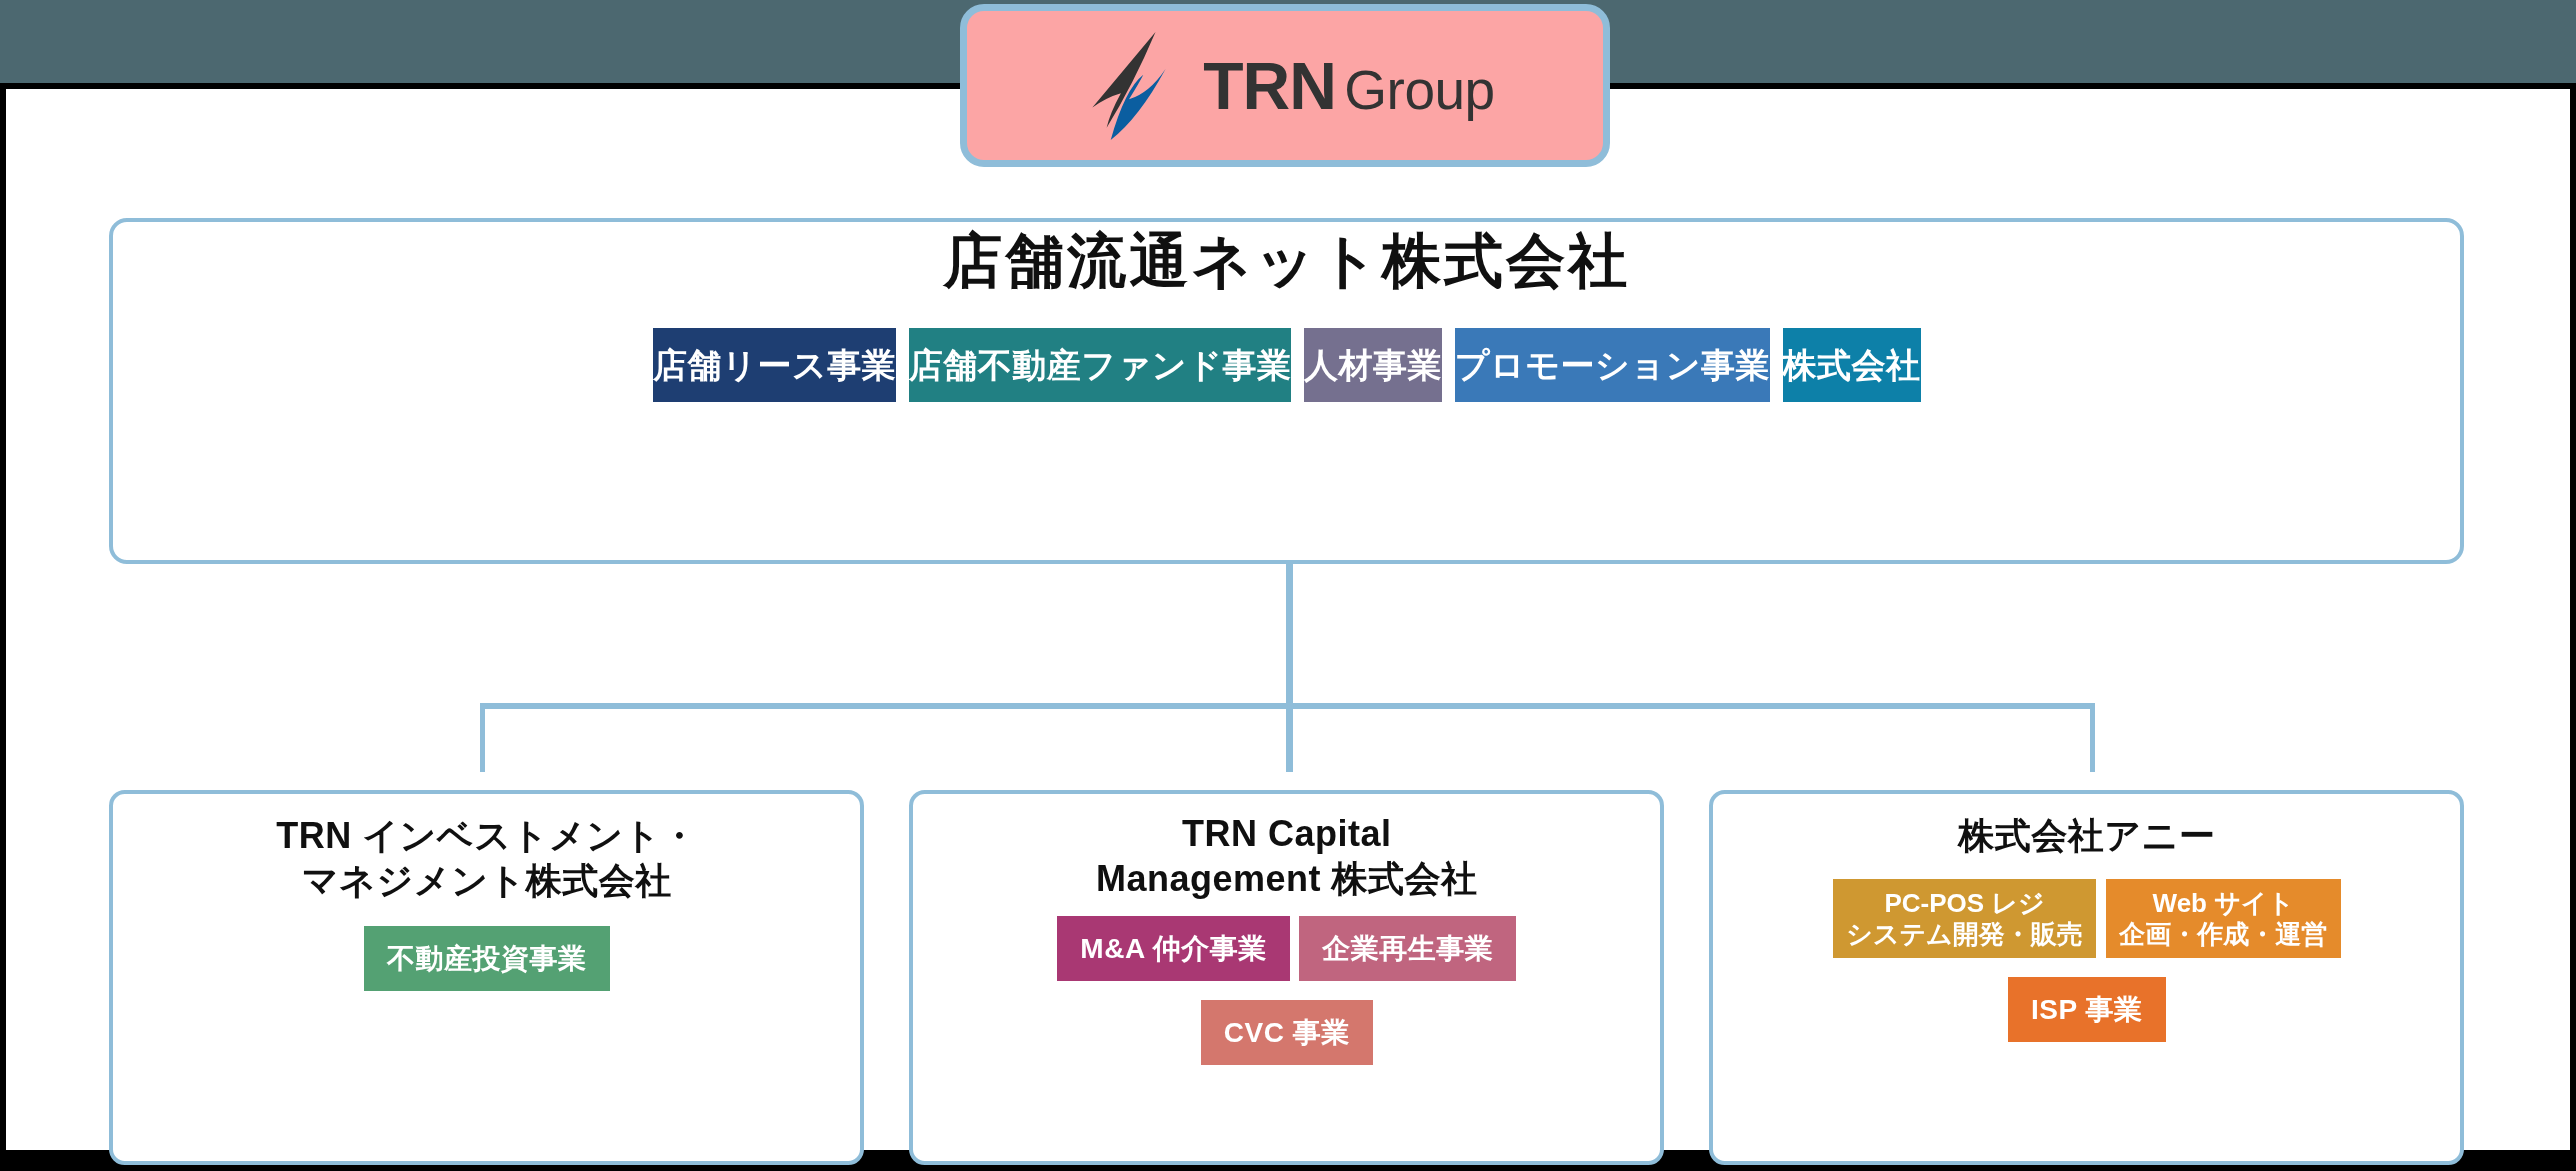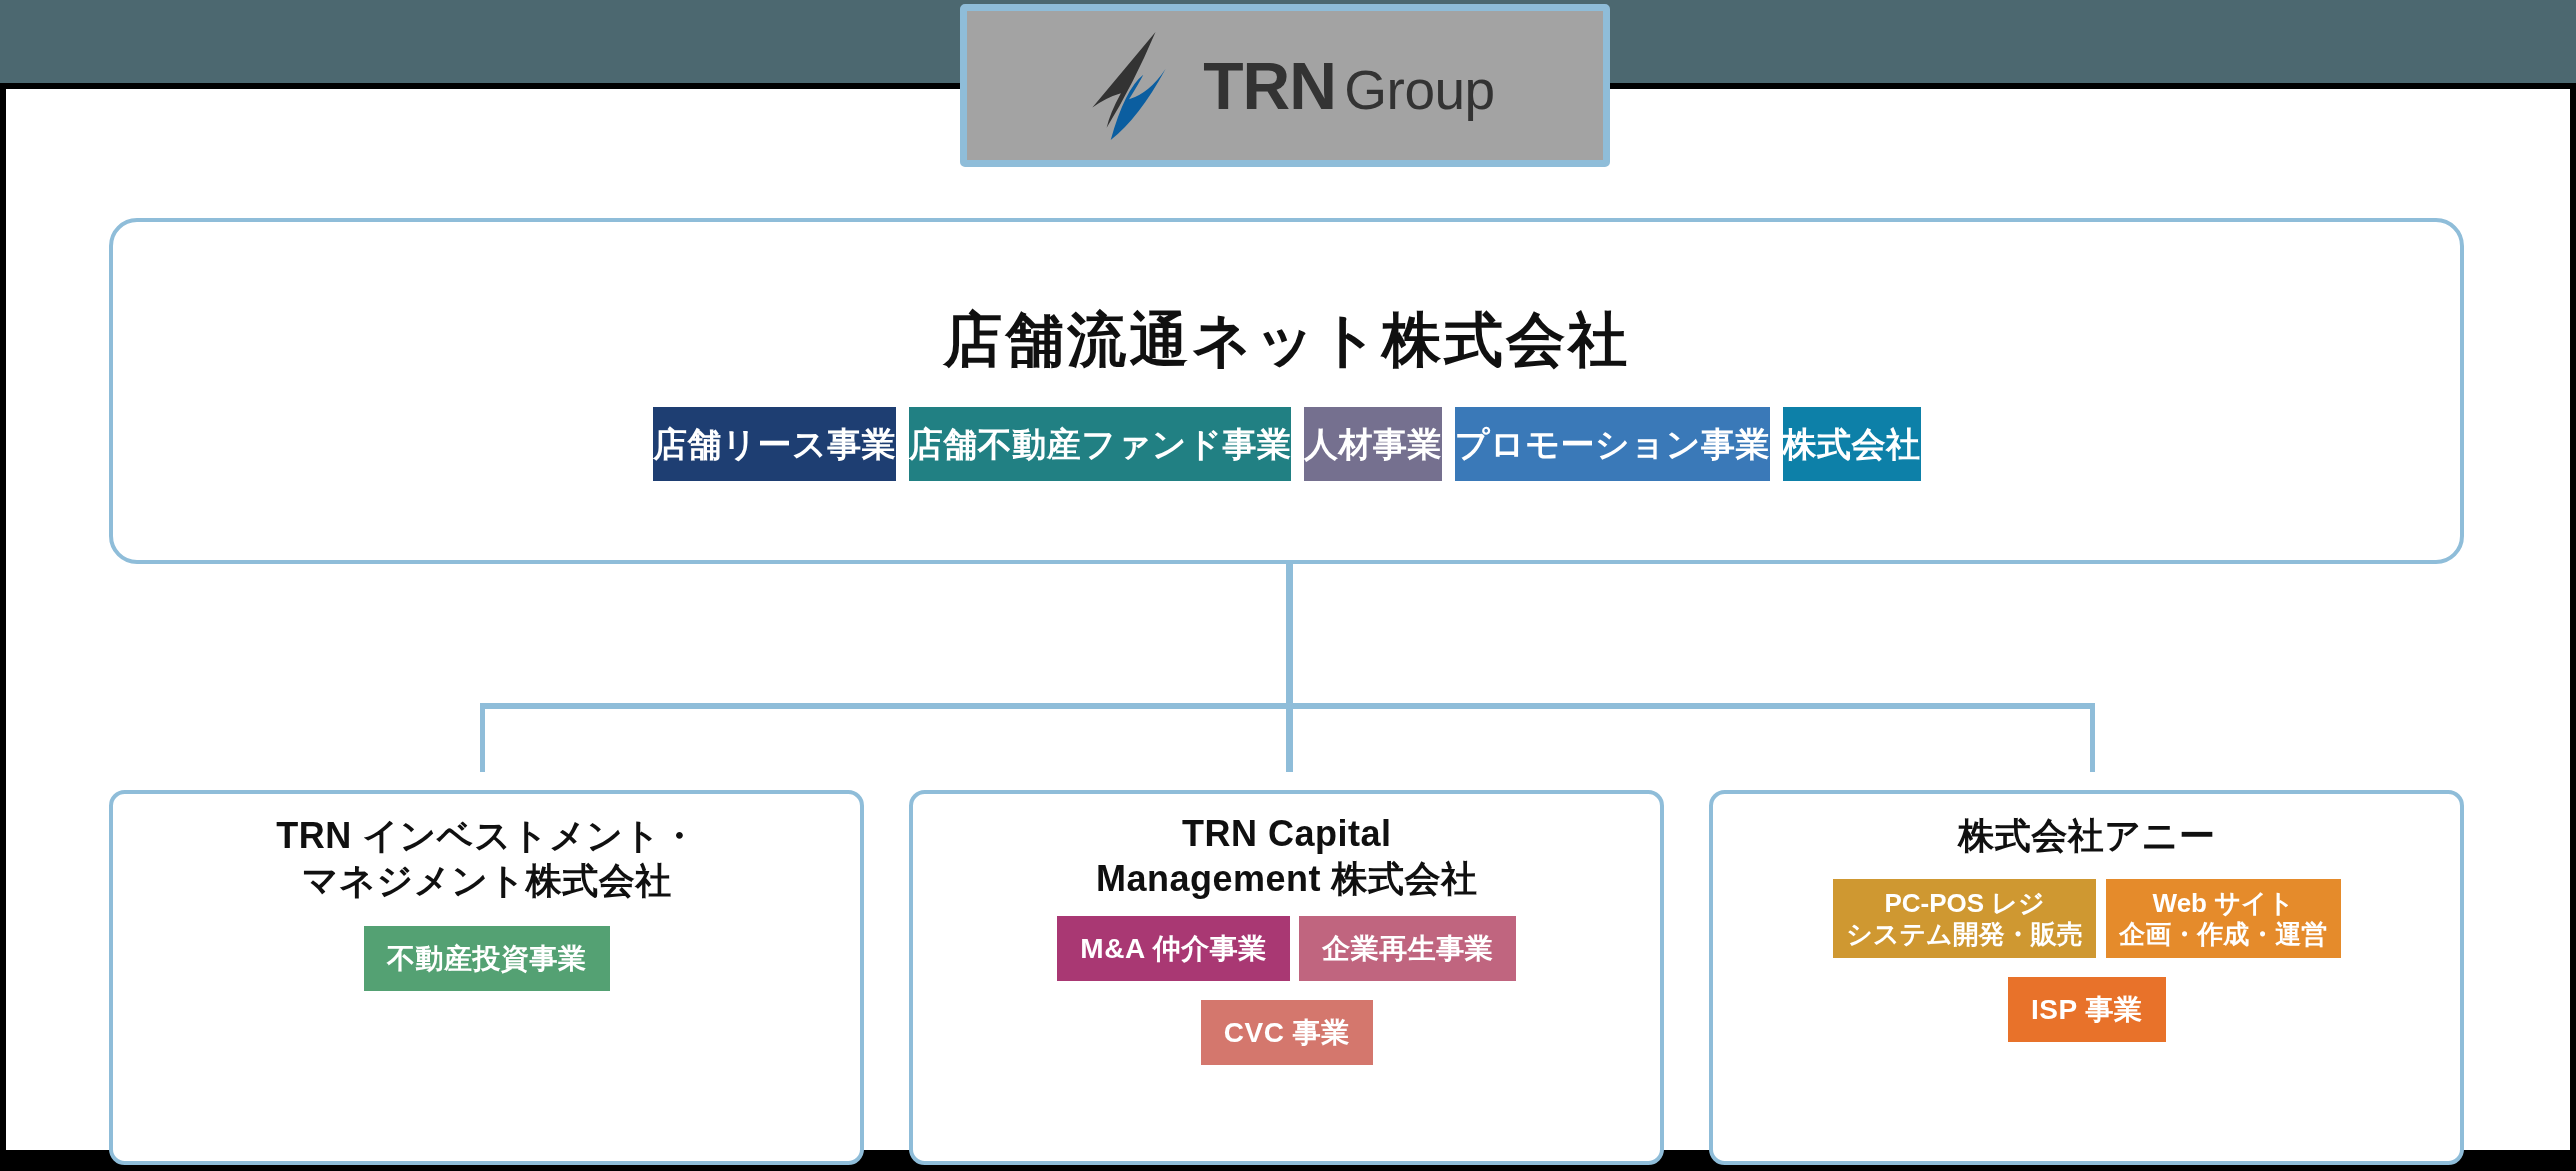--- a/index.html
+++ b/index.html
@@ -33,23 +33,23 @@
     border-right-width: 6.3px;
   }
 
   
   .logo-pill {
     position: absolute;
     left: 960px;
     top: 4.2px;
     width: 650px;
     height: 163px;
-    background: #a3a3a3;
+    background: #fca5a5;
     border: 7.3px solid #8fbdd9;
-    border-radius: 5px;
+    border-radius: 24px;
     display: flex;
     align-items: center;
     justify-content: center;
     gap: 24px;
     z-index: 40;
   }
   .logo-mark { width: 104px; height: 112px; flex: 0 0 auto; }
   .logo-word {
     display: flex;
     align-items: baseline;
@@ -80,25 +80,25 @@
 
   
   .parent-card {
     position: absolute;
     left: 103px;
     top: 135px;
     width: 2355px;
     height: 346px;
     background: #ffffff;
     border: 4.7px solid #8fbdd9;
-    border-radius: 28px;
+    border-radius: 18px;
     display: flex;
     flex-direction: column;
     align-items: center;
-    justify-content: center;
+    justify-content: flex-start;
     z-index: 20;
   }
   .parent-title {
     font-size: 59px;
     font-weight: 700;
     color: #101010;
     letter-spacing: 3.1px;
     margin-bottom: 26px;
     white-space: nowrap;
   }

